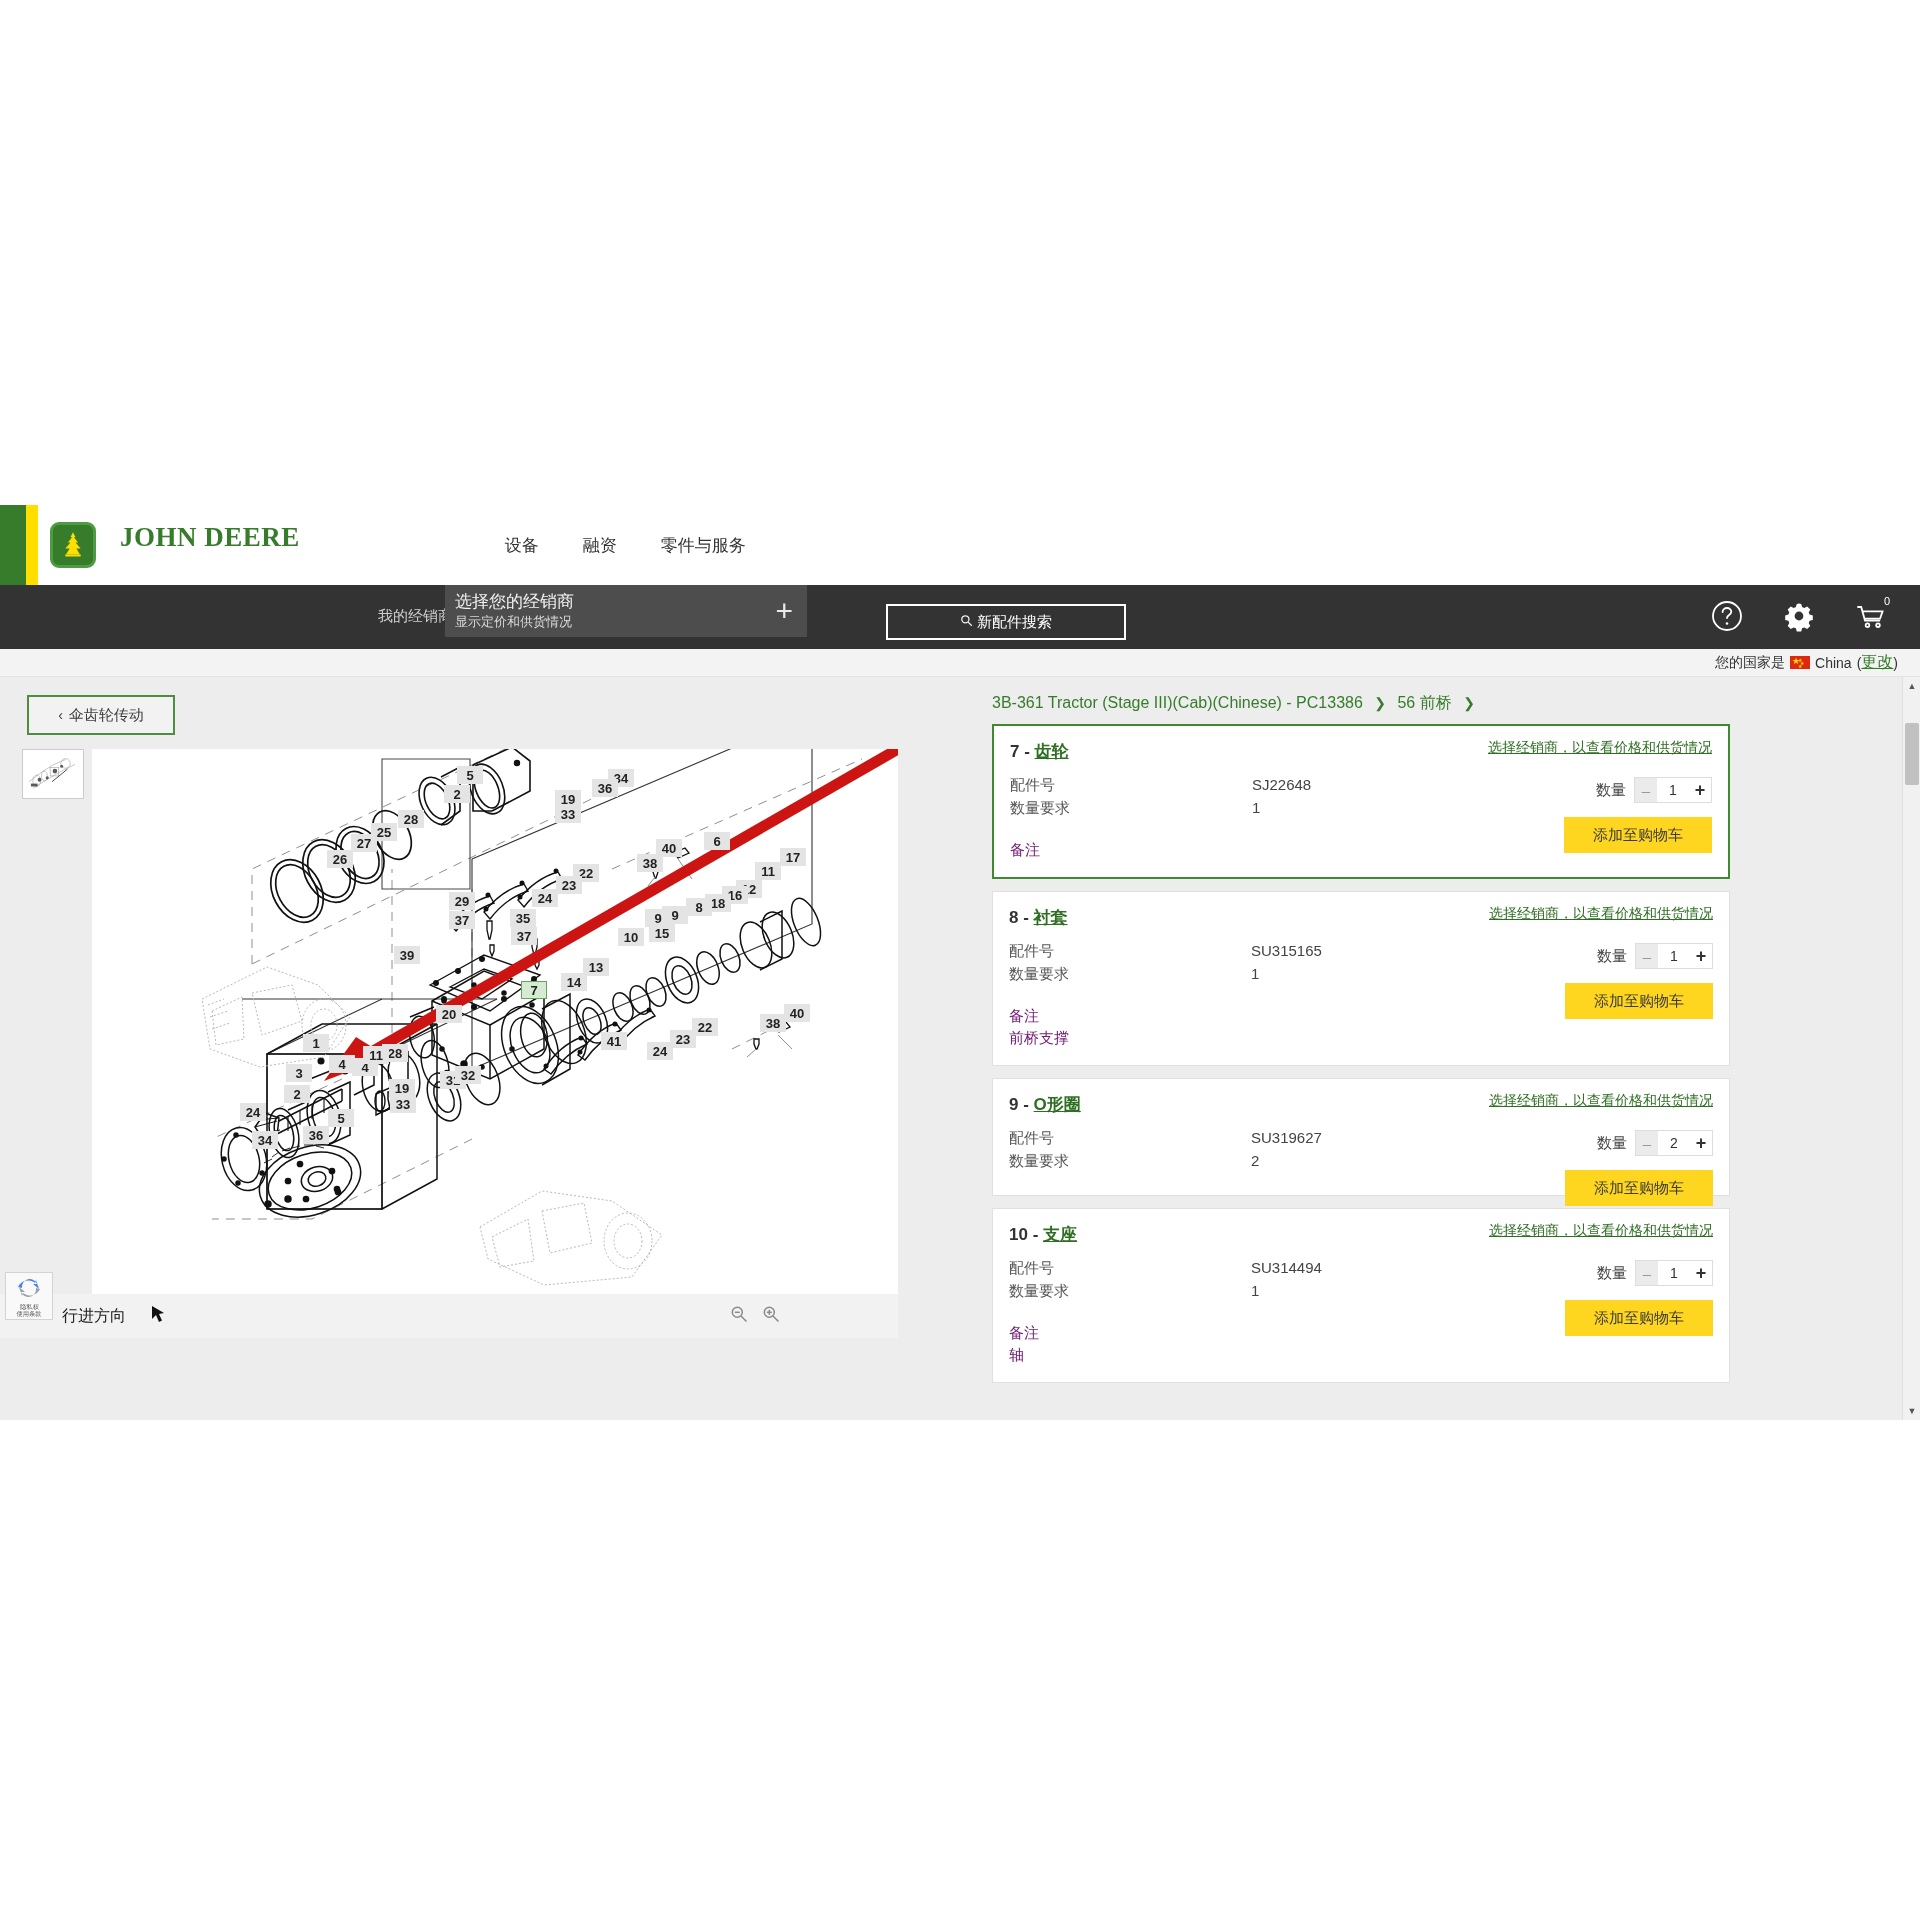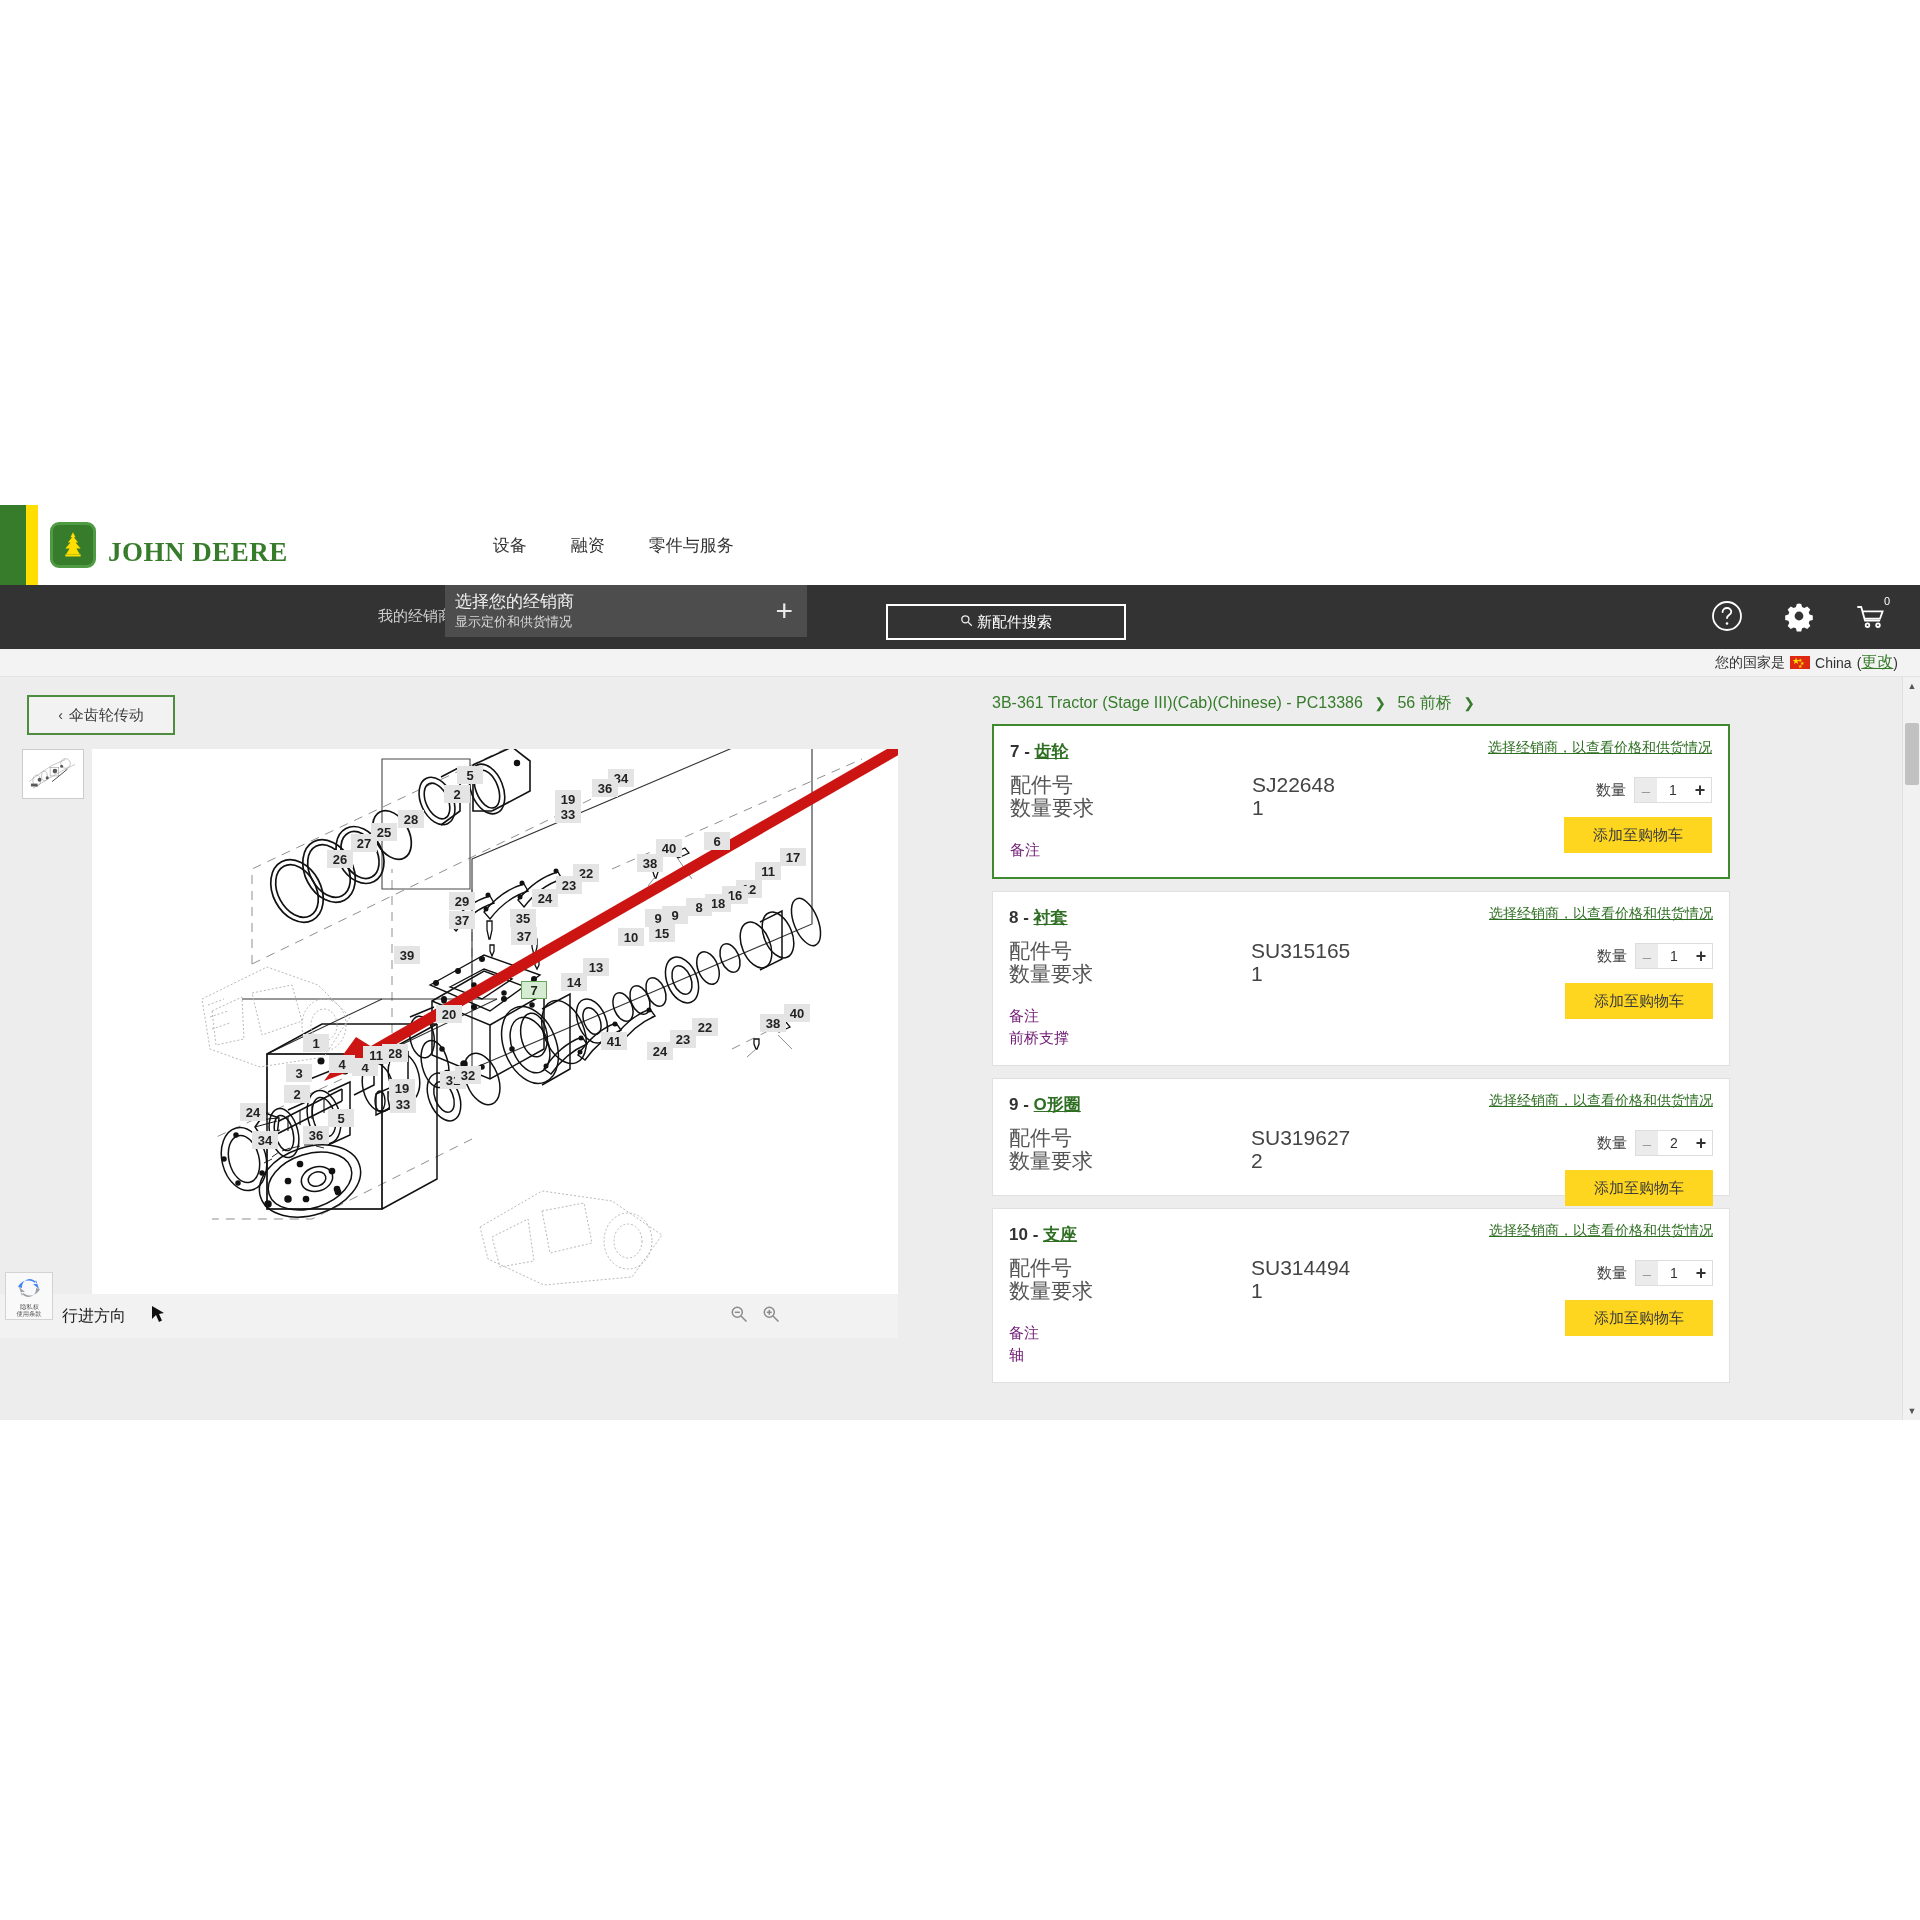--- a/index.html
+++ b/index.html
@@ -31,21 +31,21 @@
   }
   .brand-stripe-green {
     position: absolute; left: 0; top: 0; width: 26px; height: 80px;
     background: #367c2b;
   }
   .brand-stripe-yellow {
     position: absolute; left: 26px; top: 0; width: 12px; height: 80px;
     background: #ffde00;
   }
   .logo-wrap {
-    display: flex; align-items: flex-end; margin-left: 50px; gap: 12px;
+    display: flex; align-items: flex-start; margin-left: 50px; gap: 24px;
   }
   .jd-mark {
     width: 46px; height: 46px; border-radius: 9px;
     background: #367c2b;
     border: 3px solid #4e9b43;
     display: flex; align-items: center; justify-content: center;
     position: relative;
   }
   .jd-word {
     color: #367c2b; font-size: 27px; letter-spacing: .5px;
@@ -210,21 +210,21 @@
   .part-card.selected {
     border: 2px solid #3f8a2e;
     min-height: 128px;
   }
   .pc-title {
     font-size: 17px; color: #333; font-weight: 700; margin-bottom: 10px;
   }
   .pc-title a {
     color: #2f6f23; font-weight: 700;
   }
-  .pc-rows { font-size: 21px; color: #555; line-height: 23px; }
+  .pc-rows { font-size: 15px; color: #555; line-height: 23px; }
   .pc-row { display: flex; }
   .pc-row .k { width: 242px; }
   .pc-row .v { color: #444; }
   .pc-notes { margin-top: 20px; font-size: 15px; color: #701a75; line-height: 22px; }
 
   .pc-right {
     position: absolute; right: 16px; top: 12px;
     width: 270px; text-align: right;
   }
   .pc-dealer-link {

